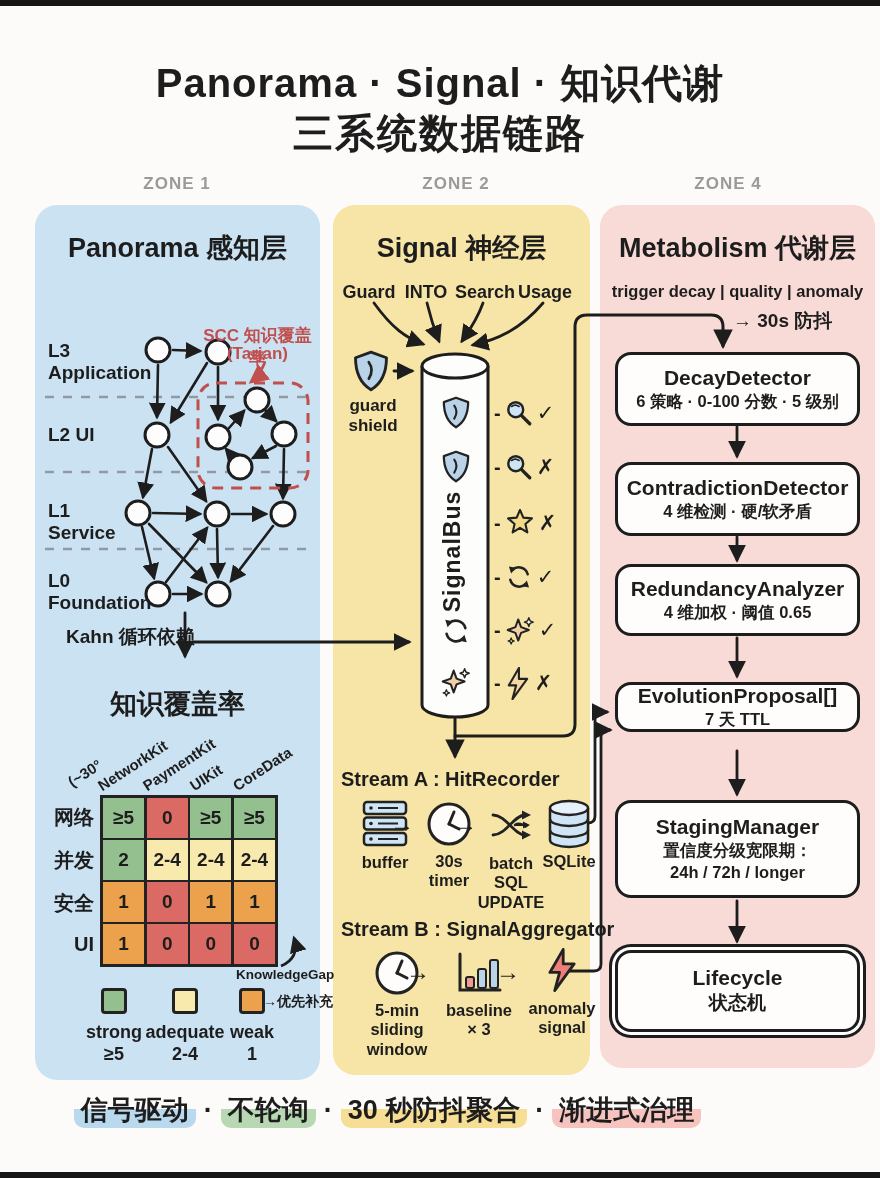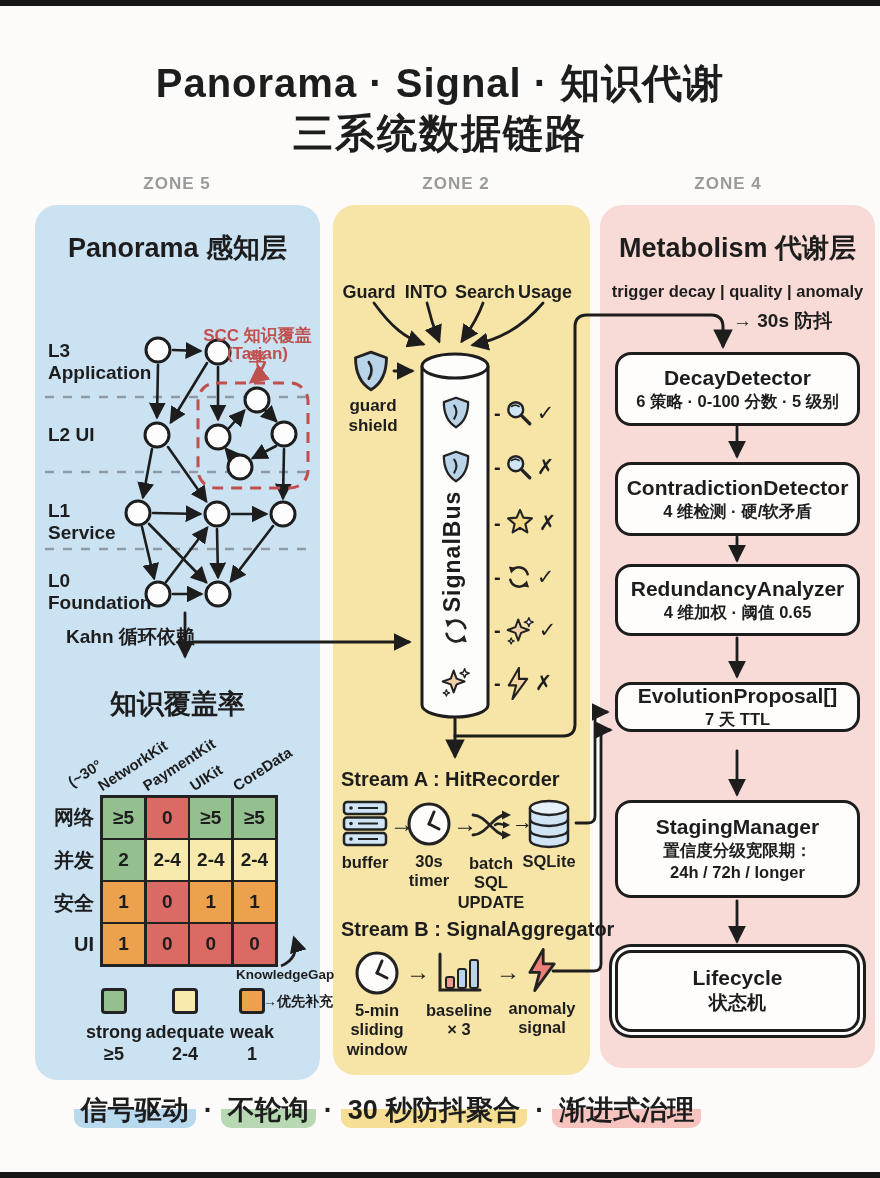--- a/index.html
+++ b/index.html
@@ -40,21 +40,21 @@
   .gap2 { font-size:14px; font-weight:bold; }
   
   .inlab { font-size:18px; font-weight:bold; text-align:center; }
   .busname { left:372px; top:538px; width:160px; font-size:23px; font-weight:bold;
     text-align:center; transform:rotate(-90deg); letter-spacing:1px; }
   .busrow { left:494px; width:86px; height:34px; display:flex; align-items:center; gap:4px; }
   .busrow .dash { font-size:20px; font-weight:bold; }
   .busrow .mark { font-size:21px; font-weight:bold; }
   .ic { display:block; }
   .stream-t { font-size:20px; font-weight:bold; }
-  .step { display:flex; flex-direction:column; align-items:center; }
+  .step { display:flex; flex-direction:column; align-items:center;margin-left:20px; }
   .steplab { font-size:16.5px; font-weight:bold; text-align:center; line-height:1.18; white-space:pre-line; margin-top:5px; }
   .sarrow { font-size:24px; font-weight:bold; }
   .bolt-tan { color:#f4d7a2; }
   .bolt-red { color:#ec7f77; }
   
   .trig { left:600px; width:275px; top:282px; font-size:16.5px; font-weight:bold; text-align:center; }
   .deb { left:733px; top:308px; font-size:19px; font-weight:bold; }
   .box { position:absolute; left:615px; width:245px; background:#fefdfc; border:3px solid #1d1d1d;
     border-radius:16px; display:flex; flex-direction:column; align-items:center; justify-content:center; }
   .box .bt { font-size:21px; font-weight:bold; }
@@ -137,21 +137,21 @@
       </symbol>
     </defs>
   </svg>
 
   <div class="edgebar" style="top:0"></div>
   <div class="edgebar" style="top:1172px"></div>
 
   <div class="abs title1">Panorama · Signal · 知识代谢</div>
   <div class="abs title2">三系统数据链路</div>
 
-  <div class="abs ztag" style="left:117px">ZONE 5</div>
+  <div class="abs ztag" style="left:117px">ZONE 1</div>
   <div class="abs ztag" style="left:396px">ZONE 2</div>
   <div class="abs ztag" style="left:668px">ZONE 4</div>
 
   <div class="panel p1"></div>
   <div class="panel p2"></div>
   <div class="panel p3"></div>
 
   <svg class="overlay">
     <defs>
       <marker id="ah" viewBox="0 0 10 10" refX="8.5" refY="5" markerWidth="6.5" markerHeight="6.5" orient="auto-start-reverse">
@@ -300,20 +300,21 @@
   <div class="abs legtxt" style="left:69px;width:90px;top:1022px">strong</div>
   <div class="abs legtxt" style="left:140px;width:90px;top:1022px">adequate</div>
   <div class="abs legtxt" style="left:207px;width:90px;top:1022px">weak</div>
   <div class="abs legtxt" style="left:69px;width:90px;top:1044px">≥5</div>
   <div class="abs legtxt" style="left:140px;width:90px;top:1044px">2-4</div>
   <div class="abs legtxt" style="left:207px;width:90px;top:1044px">1</div>
 
   <div class="abs gap1" style="left:236px;top:967px">KnowledgeGap</div>
   <div class="abs gap2" style="left:263px;top:993px">→优先补充</div>
 
+  <div class="abs ztitle" style="left:333px;width:257px">Signal 神经层</div>
 
   <div class="abs inlab" style="left:340px;width:58px;top:282px">Guard</div>
   <div class="abs inlab" style="left:399px;width:54px;top:282px">INTO</div>
   <div class="abs inlab" style="left:455px;width:60px;top:282px">Search</div>
   <div class="abs inlab" style="left:516px;width:58px;top:282px">Usage</div>
 
   <div class="abs" style="left:352px;top:350px">
     <svg class="ic" width="38" height="42">
         <use href="#sym-shield"></use>
       </svg>

